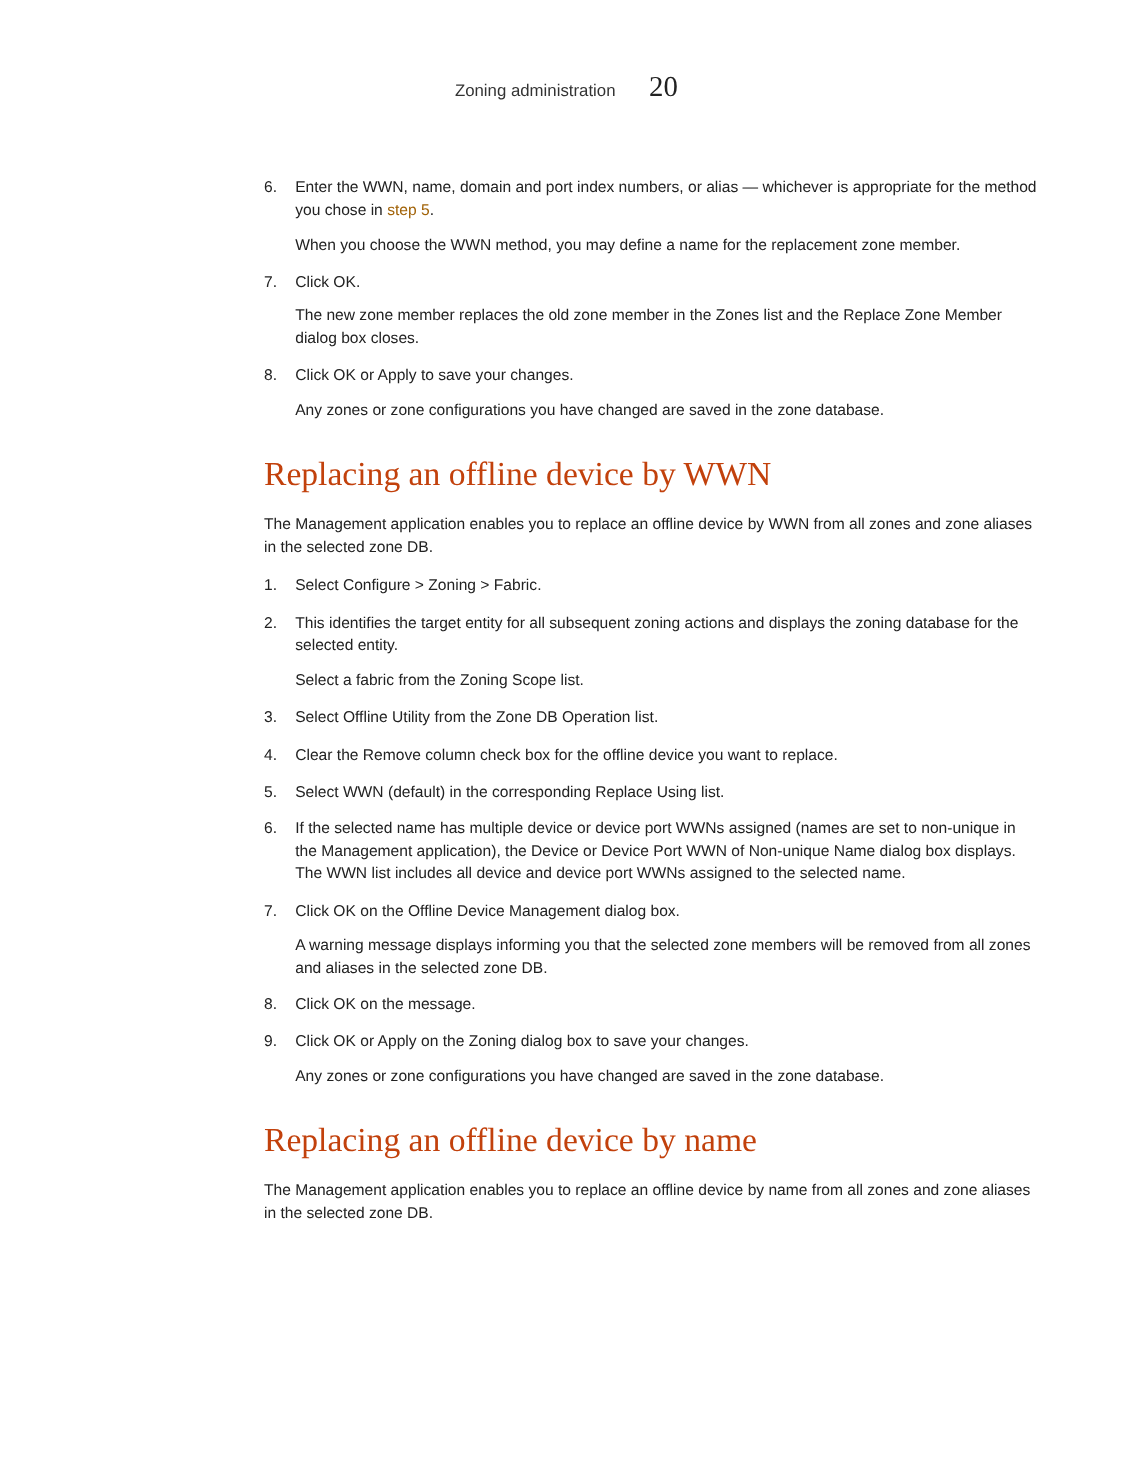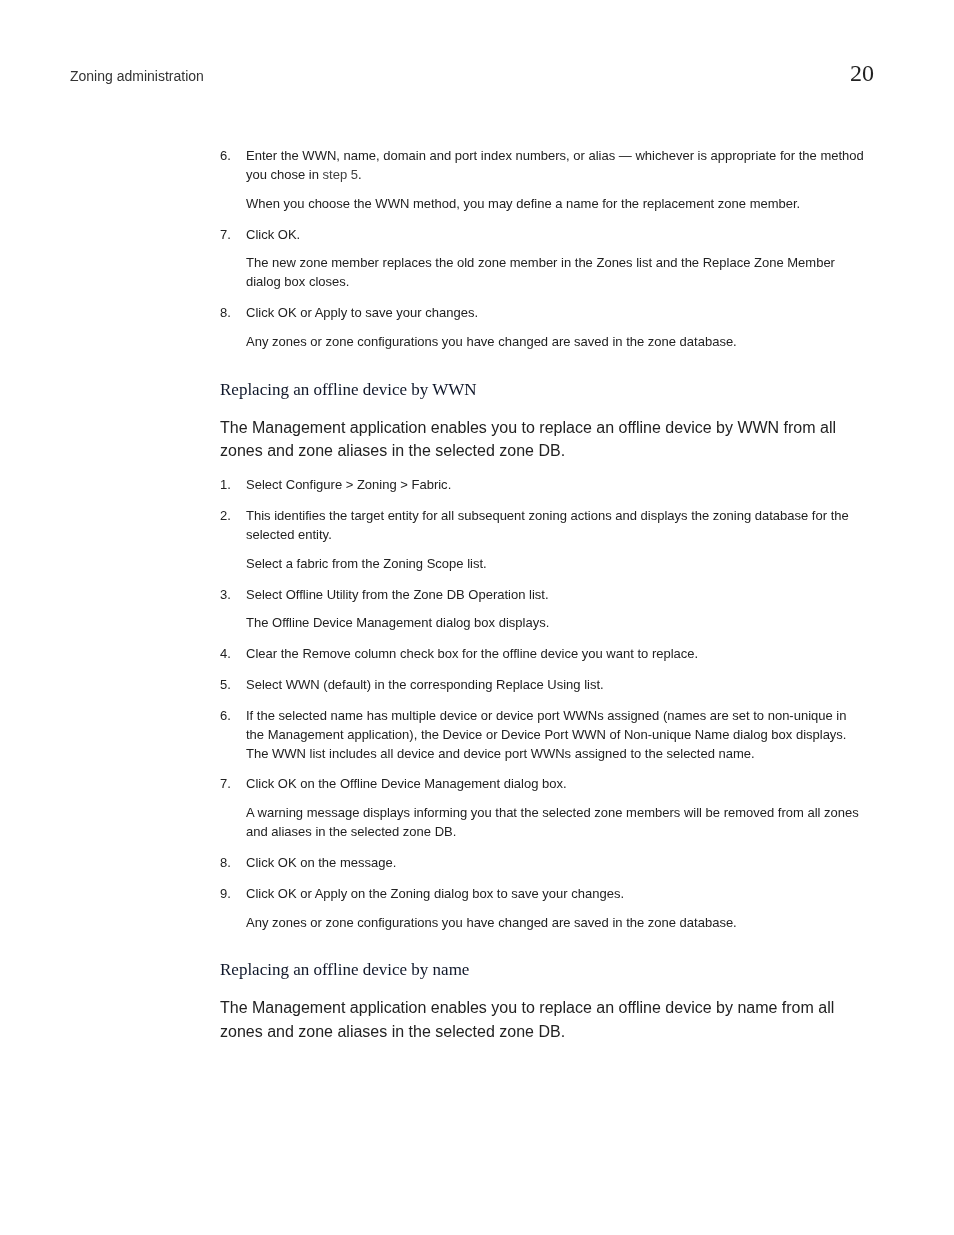--- a/index.html
+++ b/index.html
@@ -6,21 +6,21 @@
     body {
       font-family: Arial, Helvetica, sans-serif;
       background: #fff;
       width: 954px;
       height: 1235px;
       position: relative;
       padding: 60px 70px 60px 70px;
     }
     .header {
       display: flex;
-      justify-content: space-between;
+      justify-content: center;
       align-items: baseline;
       gap: 28px;
       margin-bottom: 60px;
       padding-right: 10px;
     }
     .header-title {
       font-size: 14px;
       color: #333;
     }
     .chapter-num {
@@ -51,31 +51,31 @@
       top: 0;
       font-size: 13px;
     }
     ol.steps > li p {
       margin-bottom: 10px;
     }
     ol.steps > li p:last-child {
       margin-bottom: 0;
     }
     .bold { font-weight: normal; }
-    .link { color: #404040; text-align: center; }
+    .link { color: #a16207; text-align: center; }
     h2 {
       font-family: Georgia, 'Times New Roman', serif;
-      font-size: 17px;
+      font-size: 28px;
       font-weight: normal;
-      color: #0f172a;
+      color: #c2410c;
       margin-top: 28px;
       margin-bottom: 16px;
     }
     .intro {
-      font-size: 16px;
+      font-size: 13px;
       line-height: 1.45;
       color: #222;
       margin-bottom: 14px;
     }
   </style>
 </head>
 <body>
 
 <div class="header">
   <span class="header-title">Zoning administration</span>
@@ -110,21 +110,20 @@
         <p><span>Select </span><span class="bold">Configure &gt; Zoning &gt; Fabric</span><span>.</span></p>
       </li>
       <li>
         <span class="num">2.</span>
         <p><span>This identifies the target entity for all subsequent zoning actions and displays the zoning database for the selected entity.</span></p>
         <p><span>Select a fabric from the </span><span class="bold">Zoning Scope</span><span> list.</span></p>
       </li>
       <li>
         <span class="num">3.</span>
         <p><span>Select </span><span class="bold">Offline Utility</span><span> from the </span><span class="bold">Zone DB Operation</span><span> list.</span></p>
-        <p><span>The </span><span class="bold">Offline Device Management</span><span> dialog box displays.</span></p>
       </li>
       <li>
         <span class="num">4.</span>
         <p><span>Clear the </span><span class="bold">Remove</span><span> column check box for the offline device you want to replace.</span></p>
       </li>
       <li>
         <span class="num">5.</span>
         <p><span>Select </span><span class="bold">WWN</span><span> (default) in the corresponding </span><span class="bold">Replace Using</span><span> list.</span></p>
       </li>
       <li>

